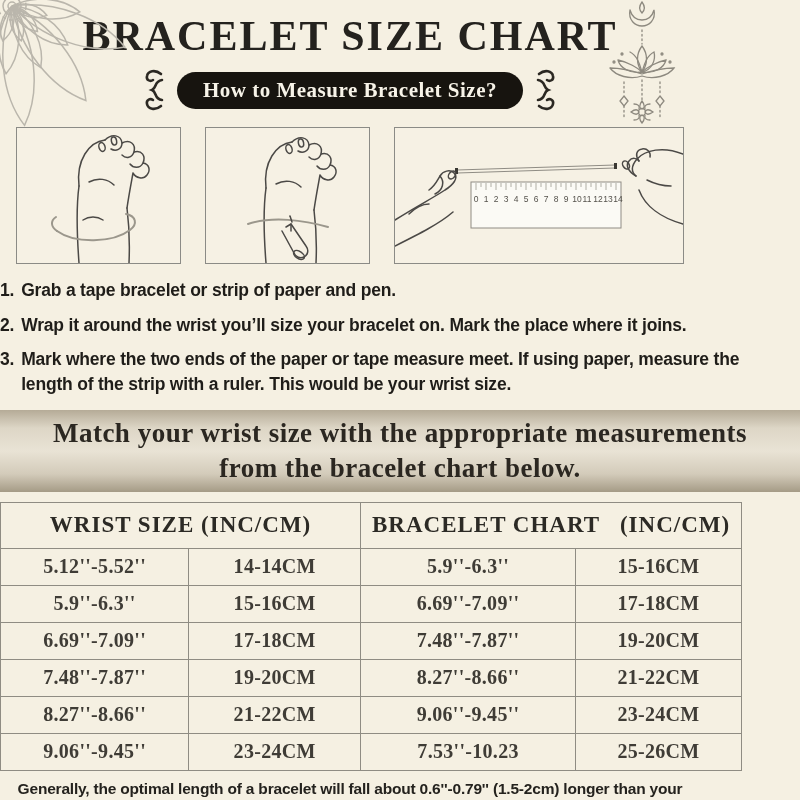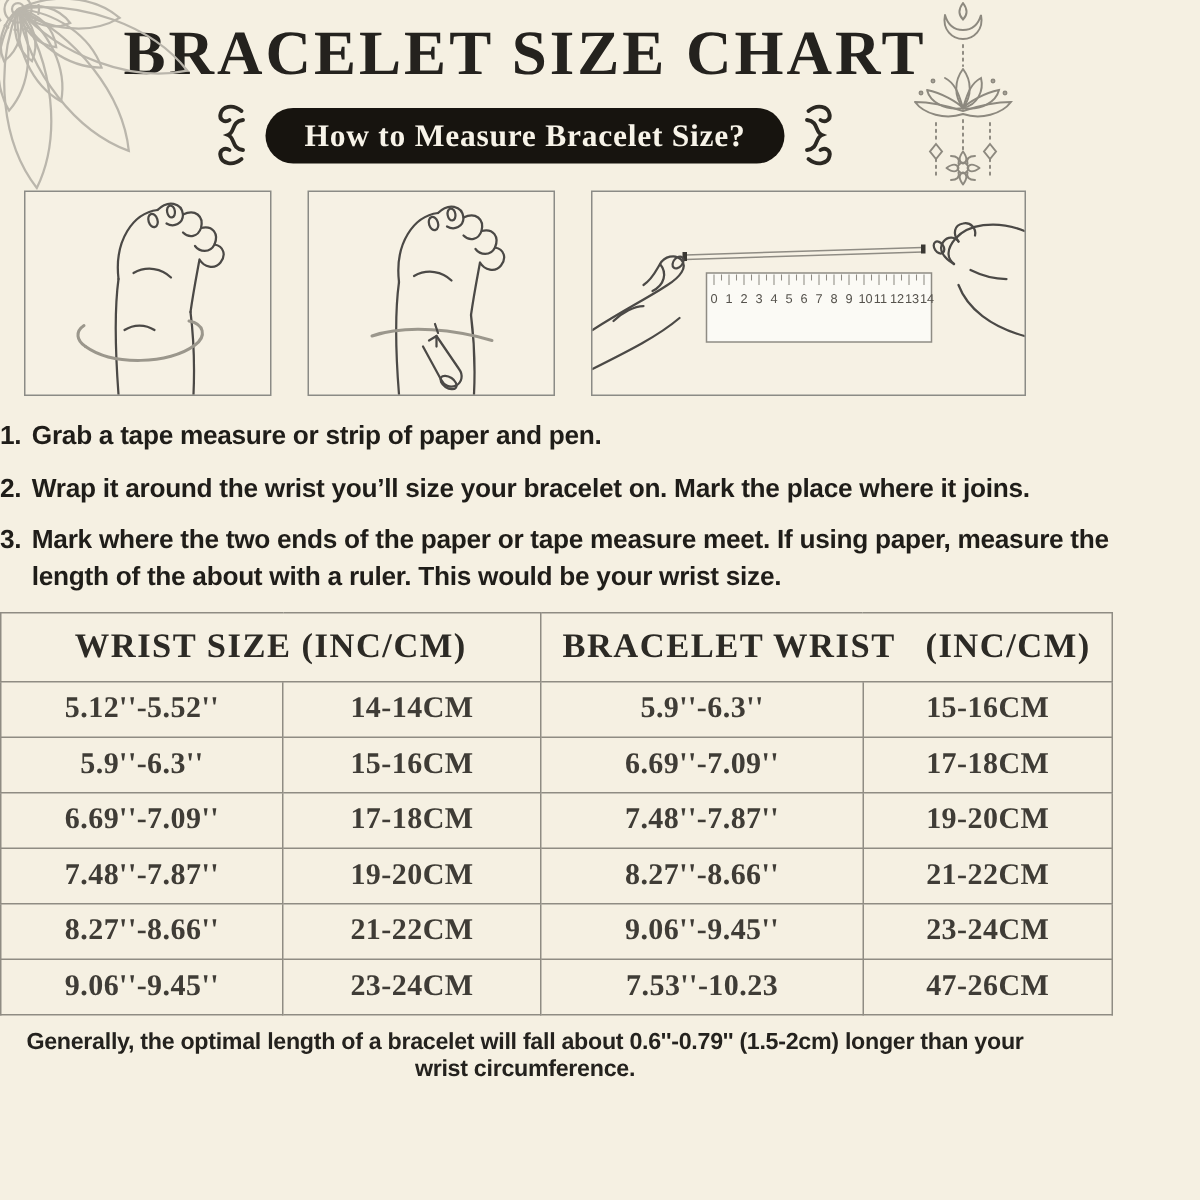--- a/index.html
+++ b/index.html
@@ -302,44 +302,48 @@
           <path d="M288,96 C266,90 250,78 244,62"></path>
           <path d="M252,52 C260,56 268,58 276,58"></path>
         </g>
       </svg>
     </div>
   </div>
 
   <div class="instructions">
     <div class="instr">
       <span class="num">1.</span>
-      <span class="txt">Grab a tape measure or strip of paper and pen.</span>
+      <span class="txt">Grab a tape bracelet or strip of paper and pen.</span>
     </div>
     <div class="instr">
       <span class="num">2.</span>
       <span class="txt">Wrap it around the wrist you’ll size your bracelet on. Mark the place where it joins.</span>
     </div>
     <div class="instr">
       <span class="num">3.</span>
-      <span class="txt">Mark where the two ends of the paper or tape measure meet. If using paper, measure the length of the about with a ruler. This would be your wrist size.</span>
+      <span class="txt">Mark where the two ends of the paper or tape measure meet. If using paper, measure the length of the strip with a ruler. This would be your wrist size.</span>
     </div>
   </div>
 
+  <div class="banner">
+    <div>Match your wrist size with the appropriate measurements</div>
+    <div>from the bracelet chart below.</div>
+  </div>
 
   <table class="size-table">
     <colgroup>
         <col class="c1">
         <col class="c2">
         <col class="c3">
         <col class="c4">
       </colgroup>
     <thead>
       <tr>
         <th colspan="2">WRIST SIZE (INC/CM)</th>
-        <th colspan="2">BRACELET WRIST   (INC/CM)</th>
+        <th colspan="2">BRACELET CHART   (INC/CM)</th>
       </tr>
     </thead>
     <tbody>
       <tr>
         <td>5.12''-5.52''</td>
         <td>14-14CM</td>
         <td>5.9''-6.3''</td>
         <td>15-16CM</td>
       </tr>
       <tr>
@@ -363,20 +367,20 @@
       <tr>
         <td>8.27''-8.66''</td>
         <td>21-22CM</td>
         <td>9.06''-9.45''</td>
         <td>23-24CM</td>
       </tr>
       <tr>
         <td>9.06''-9.45''</td>
         <td>23-24CM</td>
         <td>7.53''-10.23</td>
-        <td>47-26CM</td>
+        <td>25-26CM</td>
       </tr>
     </tbody>
   </table>
 
   <div class="footer-note">Generally, the optimal length of a bracelet will fall about 0.6''-0.79'' (1.5-2cm) longer than your wrist circumference.</div>
 
 </div>
 
 </body></html>

